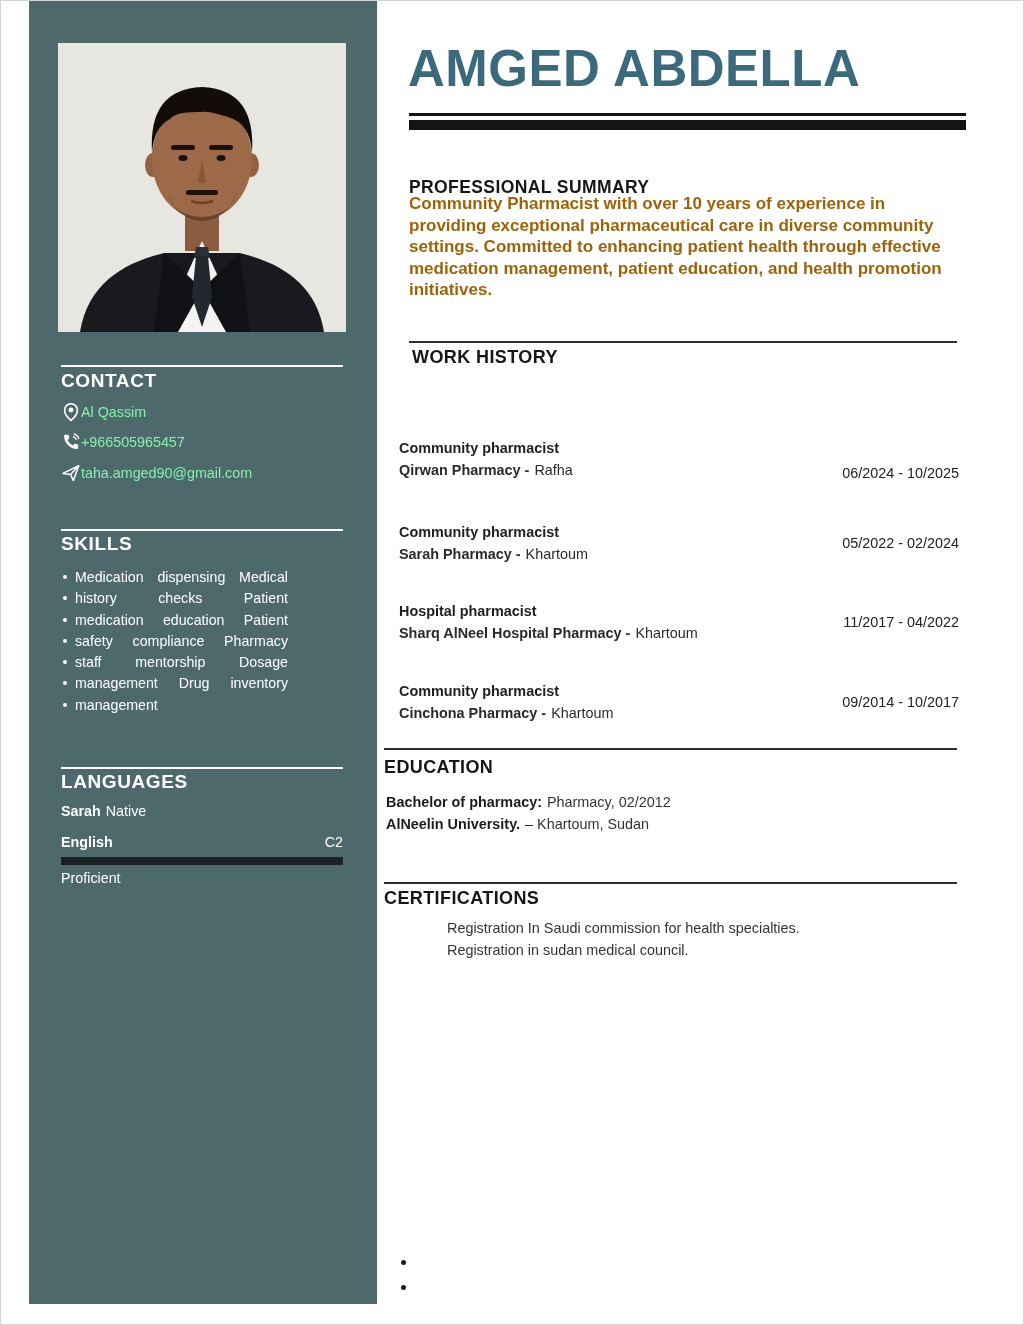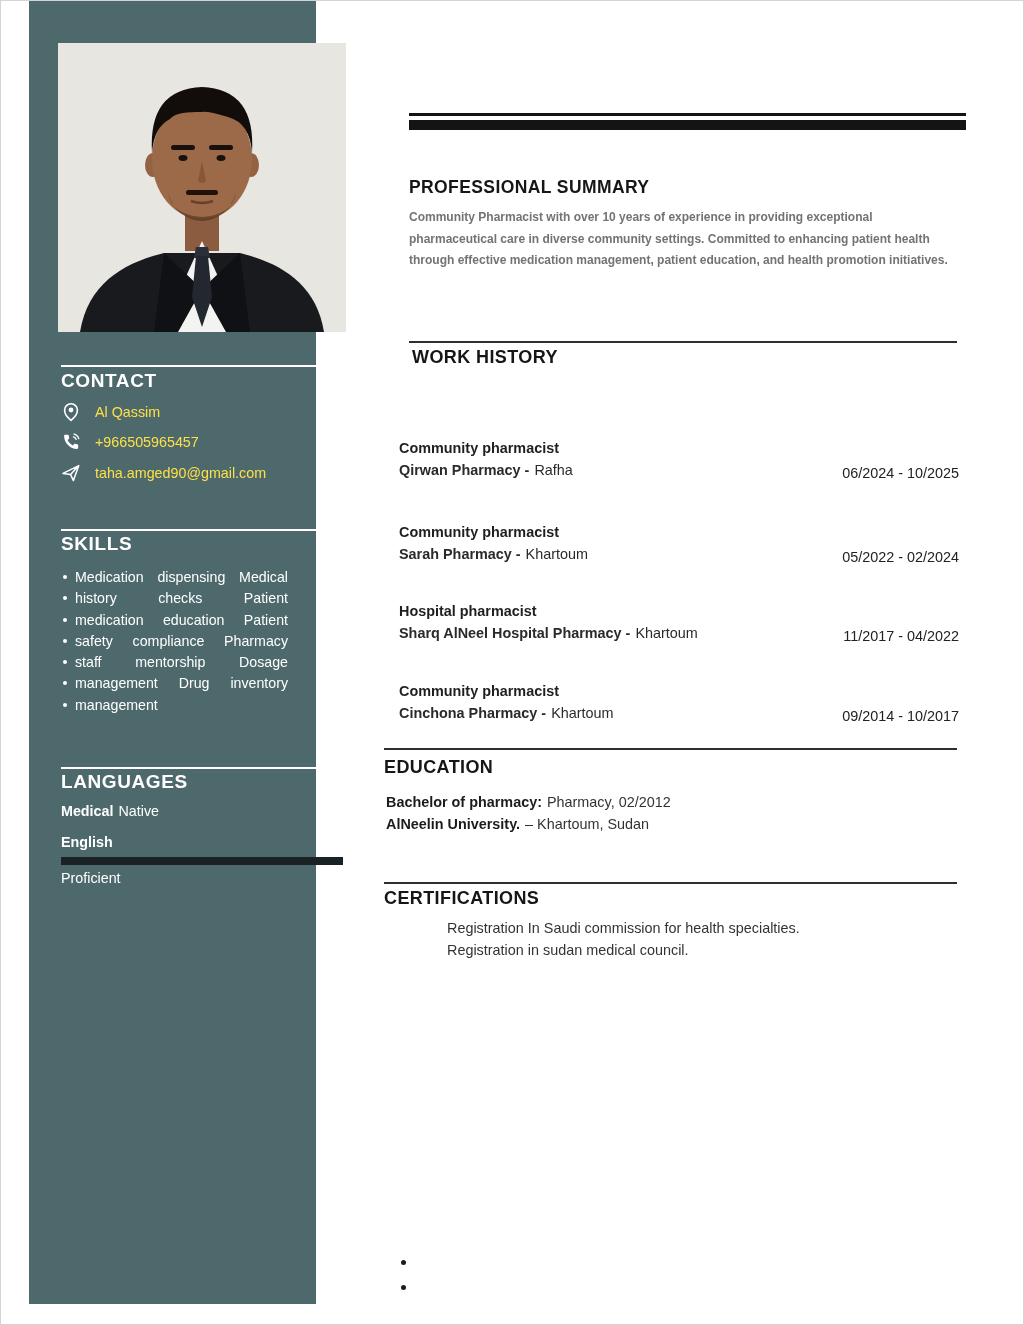--- a/index.html
+++ b/index.html
@@ -9,35 +9,35 @@
     font-family:"Liberation Sans", sans-serif;
     color:#333;
   }
   .page {
     position:absolute; left:0; top:0; width:1024px; height:1325px;
     background:#ffffff; border:1px solid #d2d5d5; overflow:hidden;
   }
 
   
   .sidebar {
-    position:absolute; left:28px; top:0; width:287px; height:1303px;
+    position:absolute; left:28px; top:0; width:348px; height:1303px;
     background:#4e696c;
   }
   .photo {
     position:absolute; left:29px; top:42px; width:288px; height:289px;
     background:#e8e6e1; overflow:hidden;
   }
   .sdiv { position:absolute; left:32px; width:282px; height:2px; background:#ffffff; }
   .shead {
     position:absolute; left:32px; color:#ffffff; font-size:19px; font-weight:700;
     letter-spacing:0.6px;
   }
   .crow { position:absolute; left:32px; height:22px; display:flex; align-items:center; }
   .crow .cicon { width:20px; height:20px; flex:0 0 20px; }
-  .crow .ctext { margin-left:14px; color:#fde047; font-size:14.3px; }
+  .crow .ctext { color:#86efac; font-size:14.3px; }
 
   .skills-list { position:absolute; left:32px; top:566px; width:227px; list-style:none; }
   .skills-list li {
     position:relative; padding-left:14px; color:#ffffff; font-size:14.2px;
     line-height:21.3px; text-align:justify; text-align-last:justify;
   }
   .skills-list li.last { text-align-last:left; }
   .skills-list li::before {
     content:""; position:absolute; left:2px; top:8px; width:4px; height:4px;
     border-radius:50%; background:#ffffff;
@@ -54,25 +54,25 @@
     position:absolute; left:407px; top:38px; font-size:51px; font-weight:800;
     color:#3a6a7c; letter-spacing:0.5px; white-space:nowrap;
   }
   .rule-thin  { position:absolute; left:408px; top:112px; width:557px; height:3px;  background:#141414; }
   .rule-thick { position:absolute; left:408px; top:119px; width:557px; height:10px; background:#141414; }
 
   .mhead { position:absolute; font-size:17.5px; font-weight:800; color:#161616; letter-spacing:0.4px; }
   .mrule { position:absolute; height:2px; background:#2e2e2e; }
 
   .summary-text {
-    position:absolute; left:408px; top:206px; width:552px;
-    font-size:12px; line-height:21.6px; font-weight:700; color:#737373;
-  }
-
-  .job { position:absolute; left:398px; width:560px; display:flex; justify-content:space-between; align-items:flex-end; }
+    position:absolute; left:408px; top:192px; width:552px;
+    font-size:17px; line-height:21.6px; font-weight:700; color:#a16207;
+  }
+
+  .job { position:absolute; left:398px; width:560px; display:flex; justify-content:space-between; align-items:center; }
   .job .jl { font-size:14.4px; line-height:22px; color:#2a2a2a; }
   .job .jl .jtitle { font-weight:700; color:#1f1f1f; }
   .job .jdate { font-size:14.4px; color:#222; white-space:nowrap; }
   .job .jdate.offset { margin-top:28px; }
 
   .edu-line { position:absolute; left:385px; font-size:14.4px; color:#333; }
   .edu-line .b { color:#1c1c1c; }
   .cert-item { position:absolute; left:398px; font-size:14.4px; color:#333;margin-left:48px; }
 
   .stray-bullet {
@@ -154,33 +154,34 @@
       <li>safety compliance Pharmacy</li>
       <li>staff mentorship Dosage</li>
       <li>management Drug inventory</li>
       <li class="last">management</li>
     </ul>
 
     <div class="sdiv" style="top:766px"></div>
     <h2 class="shead" style="top:770px">LANGUAGES</h2>
 
     <div class="lang-row" style="top:802px">
-      <span class="b">Medical</span><span class="gap">Native</span>
+      <span class="b">Sarah</span><span class="gap">Native</span>
     </div>
 
     <div class="lang-row flex" style="top:833px">
       <span class="b">English</span>
       <span>C2</span>
     </div>
 
     <div class="lang-bar" style="top:856px"></div>
     <div class="lang-row" style="top:869px">Proficient</div>
 
   </aside>
 
+  <h1 class="name-title">AMGED ABDELLA</h1>
   <div class="rule-thin"></div>
   <div class="rule-thick"></div>
 
   <h2 class="mhead" style="left:408px; top:176px">PROFESSIONAL SUMMARY</h2>
   <p class="summary-text">Community Pharmacist with over 10 years of experience in providing exceptional pharmaceutical care in diverse community settings. Committed to enhancing patient health through effective medication management, patient education, and health promotion initiatives.</p>
 
   <div class="mrule" style="left:408px; top:340px; width:548px"></div>
   <h2 class="mhead" style="left:411px; top:346px; font-size:18px">WORK HISTORY</h2>
 
   <div class="job" style="top:436px">

